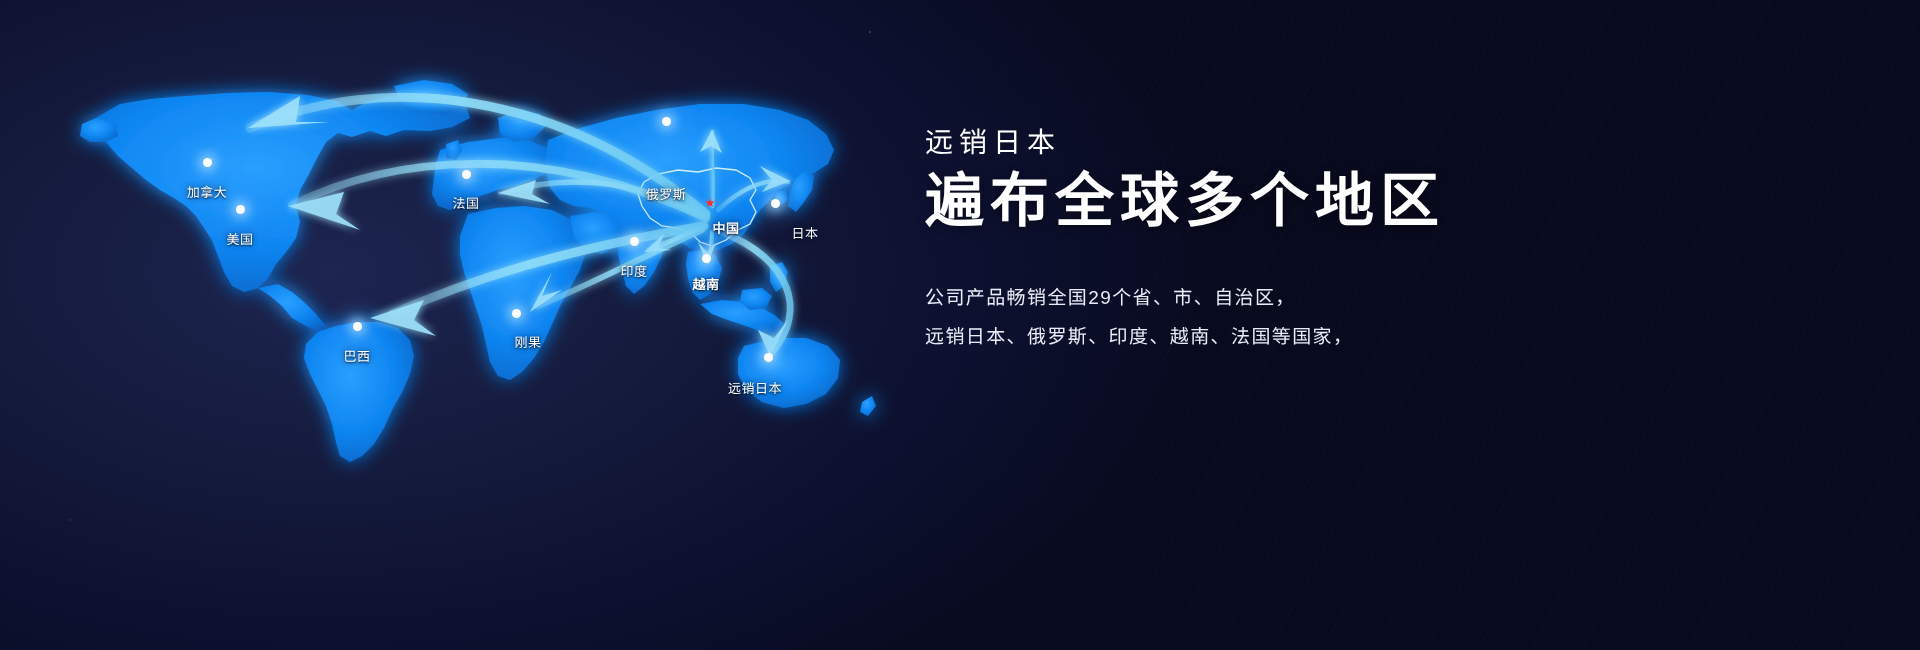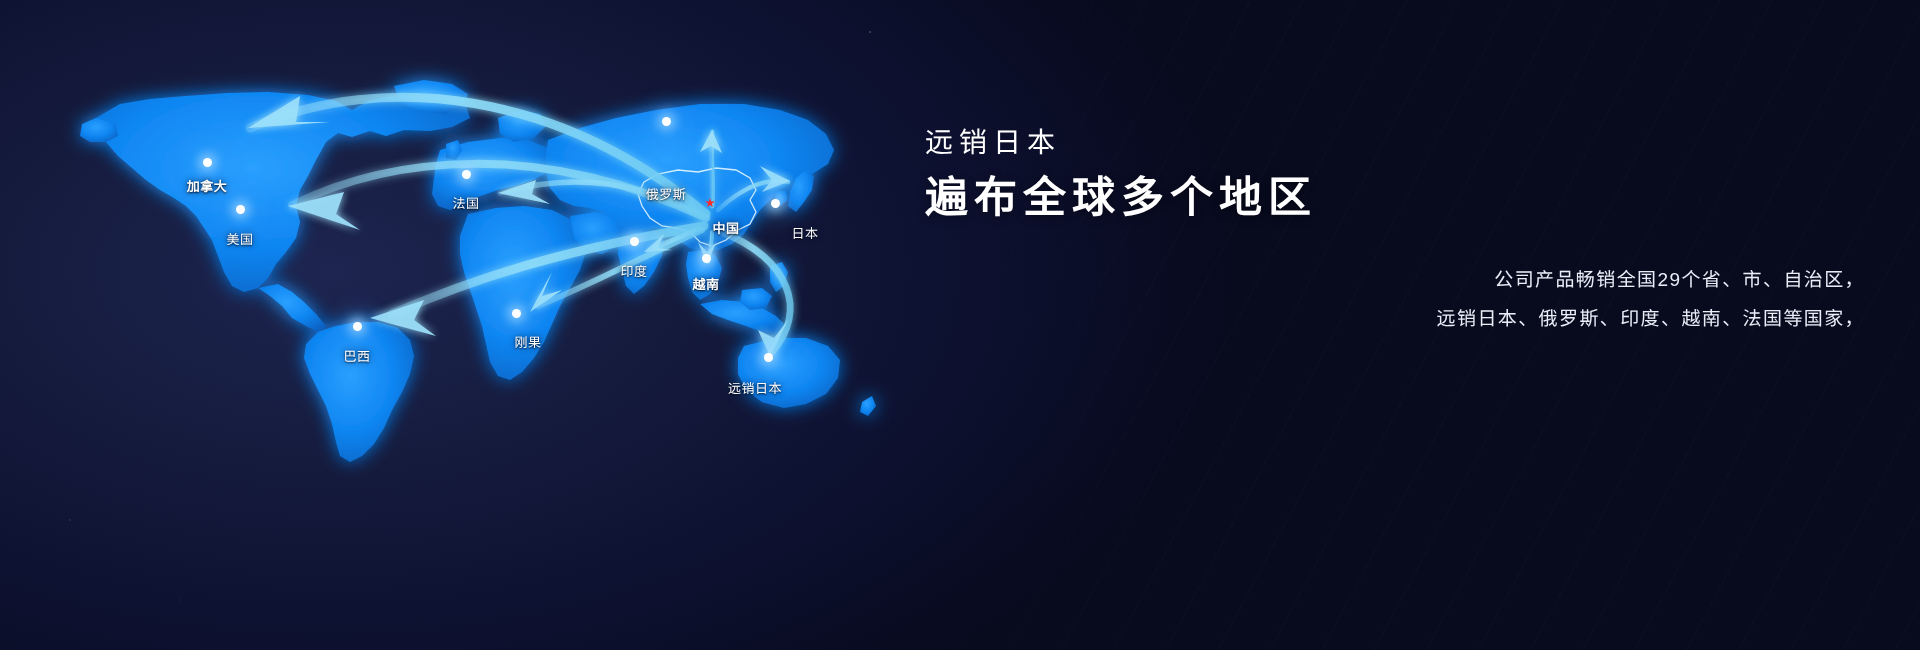--- a/index.html
+++ b/index.html
@@ -89,35 +89,36 @@
   .eyebrow{
     color:#ffffff;
     font-size:28px;
     letter-spacing:6px;
     font-weight:400;
     line-height:1.1;
     margin-bottom:14px;
   }
   .headline{
     color:#ffffff;
-    font-size:43px;
+    font-size:59px;
     font-weight:700;
     letter-spacing:6px;
     line-height:1.12;
     text-shadow:0 2px 10px rgba(0,0,0,.45);
+    font-family:Liberation Mono, monospace;
   }
   .desc{
     margin-top:40px;
     color:#e9edf7;
     font-size:19px;
     letter-spacing:1.4px;
     line-height:2.05;
     font-weight:400;
   }
-  .desc p{ white-space:nowrap;text-align:right; }
+  .desc p{ white-space:nowrap; }
 </style>
 </head>
 <body>
 
 <div class="banner">
 
   <div class="starfield"></div>
   <div class="streaks"></div>
 
   <div class="map-wrap">
@@ -258,21 +259,21 @@
         <polygon points="530,312 552,272 542,296 562,290"></polygon>
         <polygon points="644,252 664,234 658,248 672,250"></polygon>
         <polygon points="790,181 760,166 772,180 762,192"></polygon>
         <polygon points="707,264 698,242 707,252 716,243"></polygon>
         <polygon points="770,356 788,320 774,338 758,330"></polygon>
       </g>
     </svg>
 
     <div id="marker-layer">
         <div class="marker" style="left: 202.5px; top: 157.5px;"></div>
-        <div class="map-label" style="left: 207px; top: 180px; font-weight: bold;">加拿大</div>
+        <div class="map-label" style="left: 207px; top: 186px;">加拿大</div>
         <div class="marker" style="left: 235.5px; top: 204.5px;"></div>
         <div class="map-label" style="left: 240px; top: 233px;">美国</div>
         <div class="marker" style="left: 352.5px; top: 321.5px;"></div>
         <div class="map-label" style="left: 357px; top: 350px;">巴西</div>
         <div class="marker" style="left: 461.5px; top: 169.5px;"></div>
         <div class="map-label" style="left: 466px; top: 197px;">法国</div>
         <div class="marker" style="left: 661.5px; top: 116.5px;"></div>
         <div class="map-label" style="left: 666px; top: 144px; margin-top: 44px;">俄罗斯</div>
         <div class="marker" style="left: 629.5px; top: 236.5px;"></div>
         <div class="map-label" style="left: 634px; top: 265px;">印度</div>

